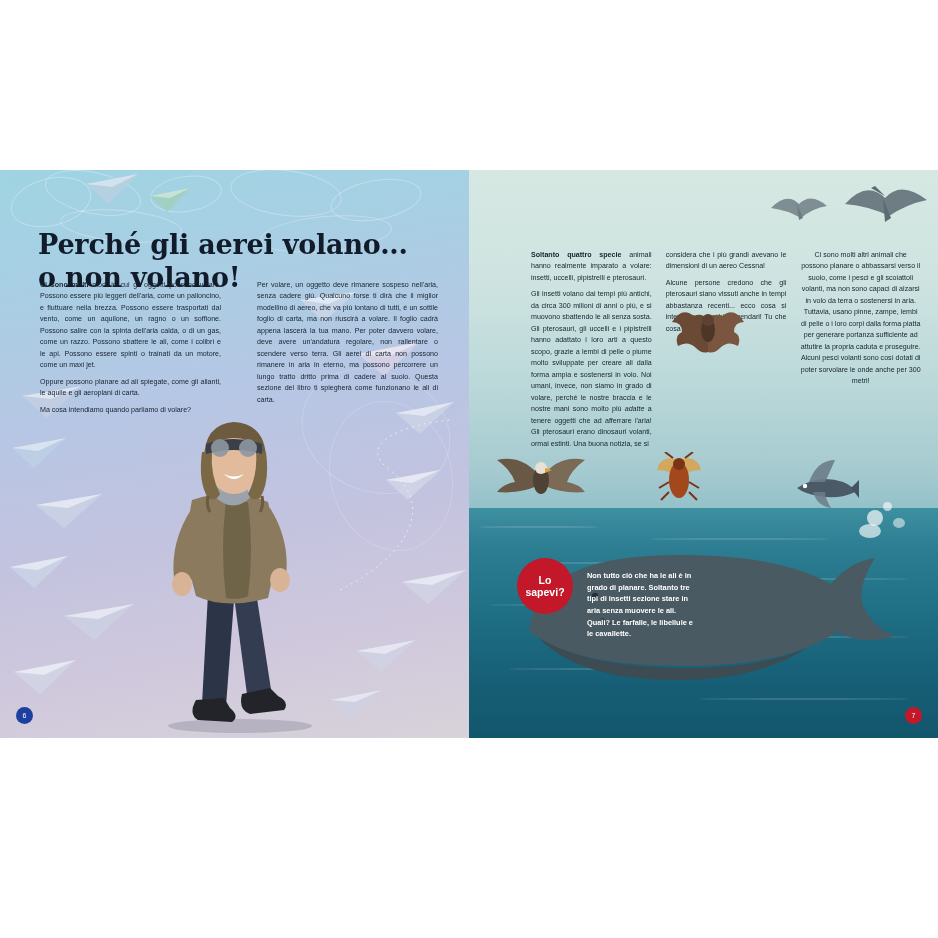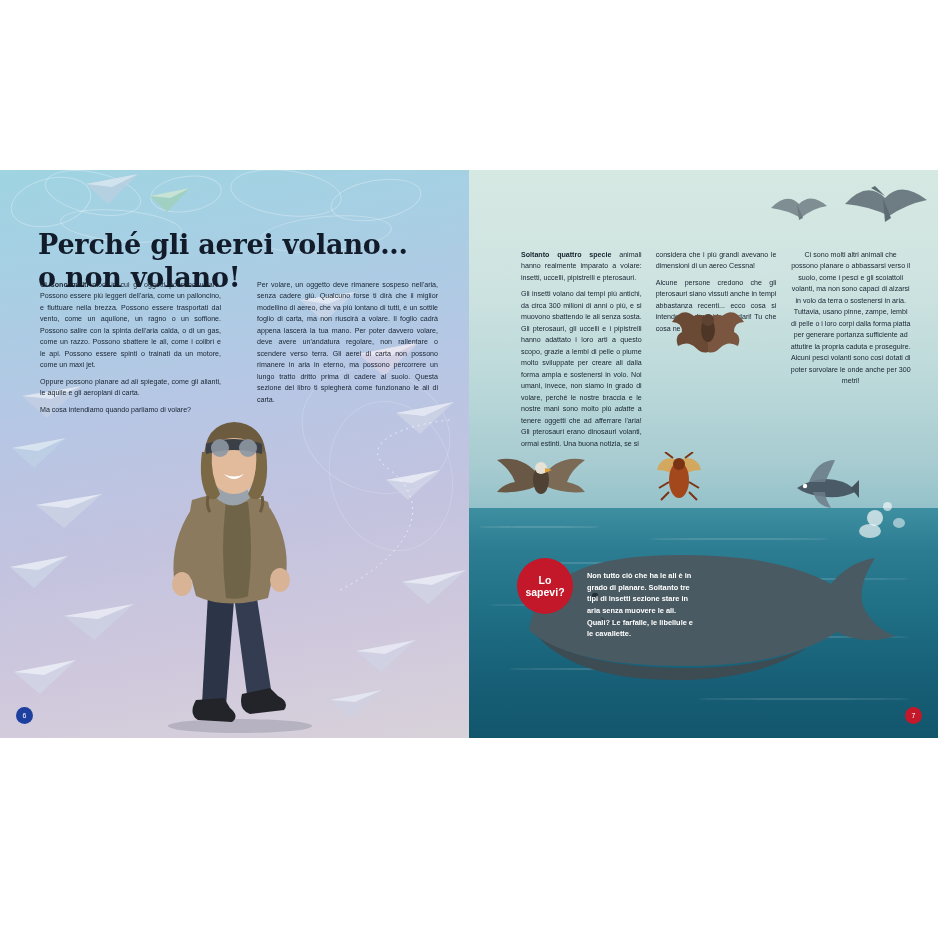--- a/index.html
+++ b/index.html
@@ -127,21 +127,21 @@
     left: 58px;
     top: 38px;
     font-family: "DejaVu Serif", serif;
     font-weight: bold;
     font-size: 27px;
     color: #121b2a;
     letter-spacing: -0.2px;
   }
   #right-cols {
     position: absolute;
-    left: 52px;
+    left: 62px;
     top: 80px;
     width: 390px;
     display: flex;
     gap: 14px;
   }
   .rcol {
     width: 122px;
     font-size: 7.1px;
     line-height: 1.62;
     color: #17222f;

